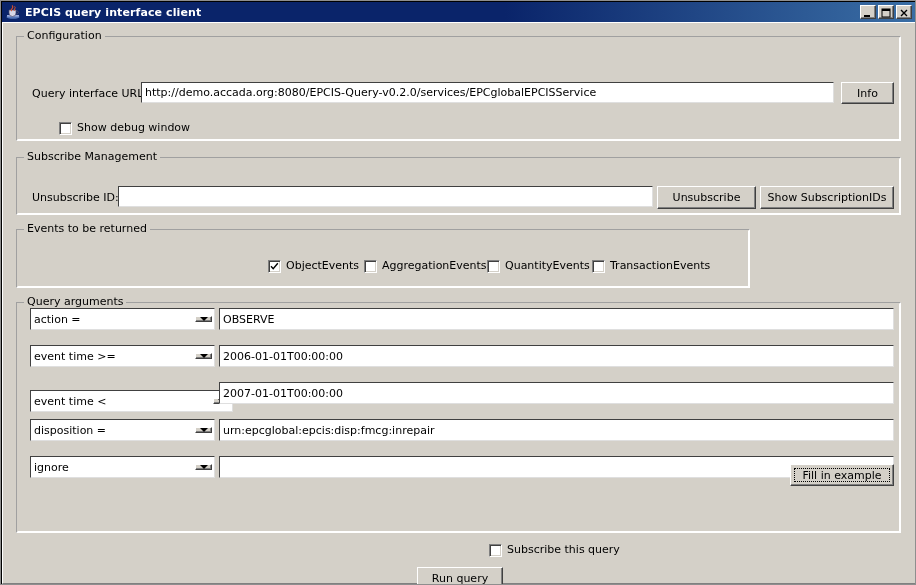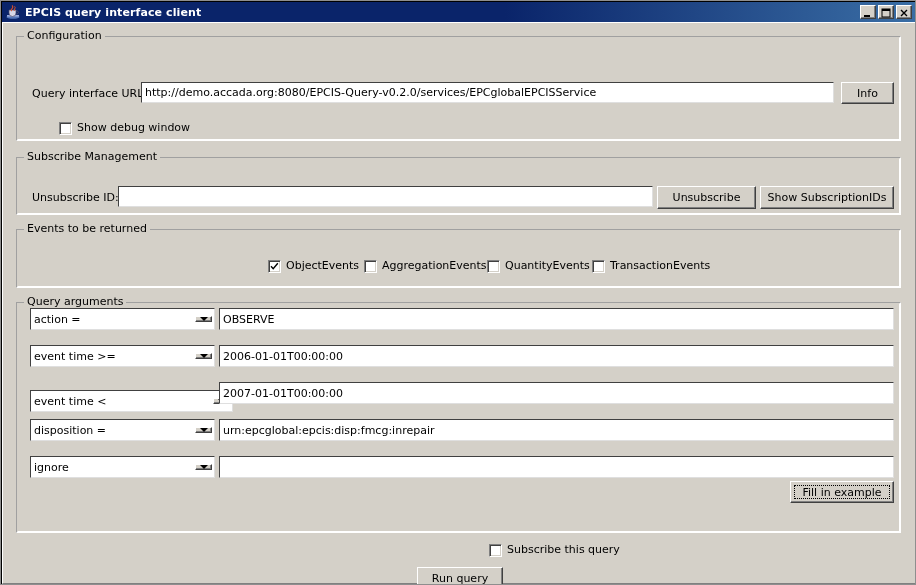--- a/index.html
+++ b/index.html
@@ -298,21 +298,21 @@
 
     <div class="group" style="left:13px; top:134px; width:885px; height:58px;">
       <div class="group-inner"></div>
       <span class="group-title">Subscribe Management</span>
     </div>
     <div class="lbl" style="left:29px; top:168px;">Unsubscribe ID:</div>
     <div class="tfield" style="left:115px; top:163px; width:535px; height:21px;" placeholder=""></div>
     <div class="btn" style="left:654px; top:163px; width:99px; height:23px;">Unsubscribe</div>
     <div class="btn" style="left:757px; top:163px; width:134px; height:23px;">Show SubscriptionIDs</div>
 
-    <div class="group" style="left:13px; top:206px; width:885px; height:59px;">
+    <div class="group" style="left:13px; top:206px; width:734px; height:59px;">
       <div class="group-inner"></div>
       <span class="group-title">Events to be returned</span>
     </div>
     <div class="cbrow" style="left:241px; top:236px;">
       <span class="cbox">
         <svg width="9" height="9" viewBox="0 0 9 9">
             <path d="M1 4.2 L3.2 6.6 L7.8 1.2" stroke="#000" stroke-width="1.4" fill="none"></path>
           </svg>
       </span>
       <span>ObjectEvents</span>
@@ -368,21 +368,21 @@
     <div class="tfield" style="left:216px; top:396px; width:675px; height:22px;">urn:epcglobal:epcis:disp:fmcg:inrepair</div>
 
     <div class="combo" style="left:27px; top:433px; width:185px; height:22px;">
       <span class="combo-text">ignore</span>
       <span class="combo-arrow">
           <i class="tri"></i>
         </span>
     </div>
     <div class="tfield" style="left:216px; top:433px; width:675px; height:22px;"></div>
 
-    <div class="btn focused" style="left:787px; top:458px; width:104px; height:22px;">
+    <div class="btn focused" style="left:787px; top:441px; width:104px; height:22px;">
       <span>Fill in example</span>
       <span class="btn-focusring"></span>
     </div>
 
     <div class="cbrow" style="left:462px; top:520px;">
       <span class="cbox"></span>
       <span>Subscribe this query</span>
     </div>
     <div class="btn" style="left:414px; top:544px; width:86px; height:23px;">Run query</div>
 

